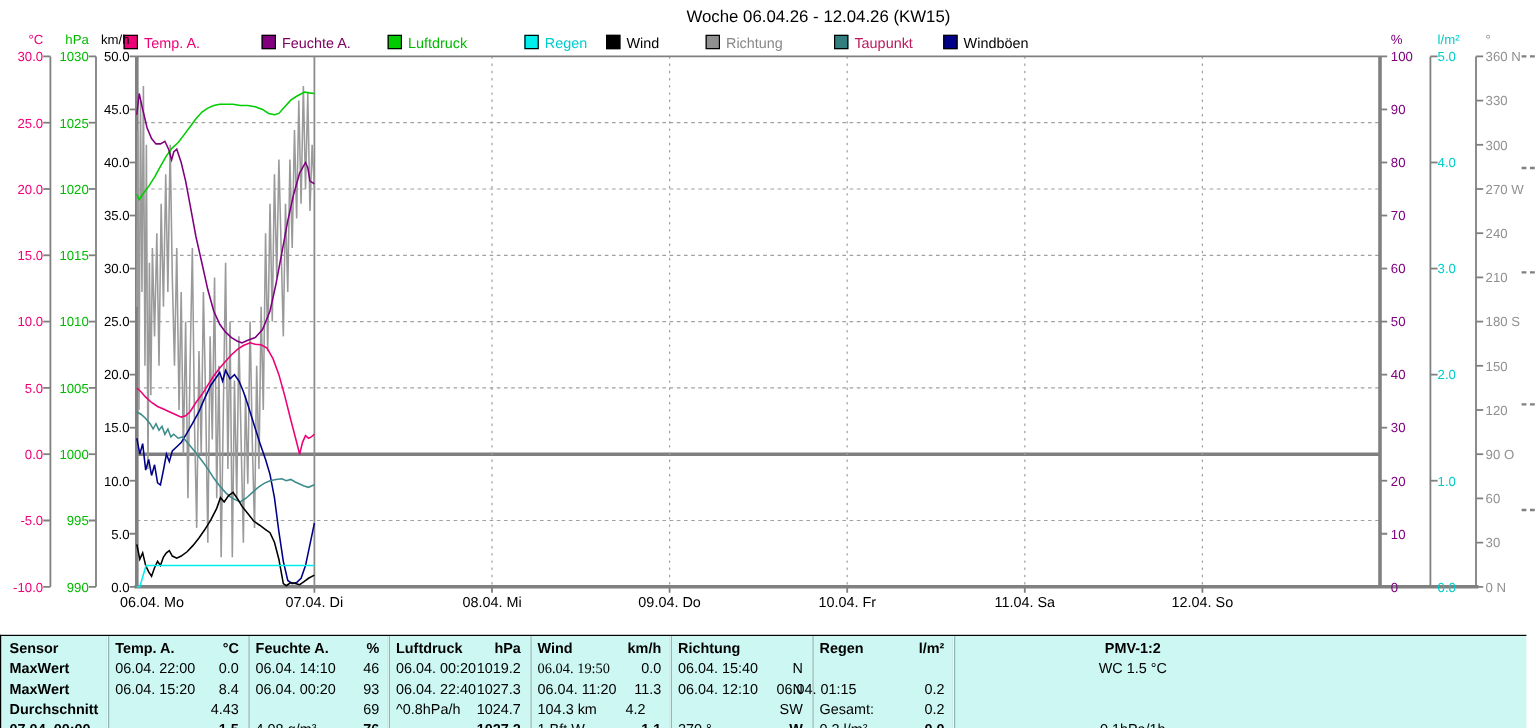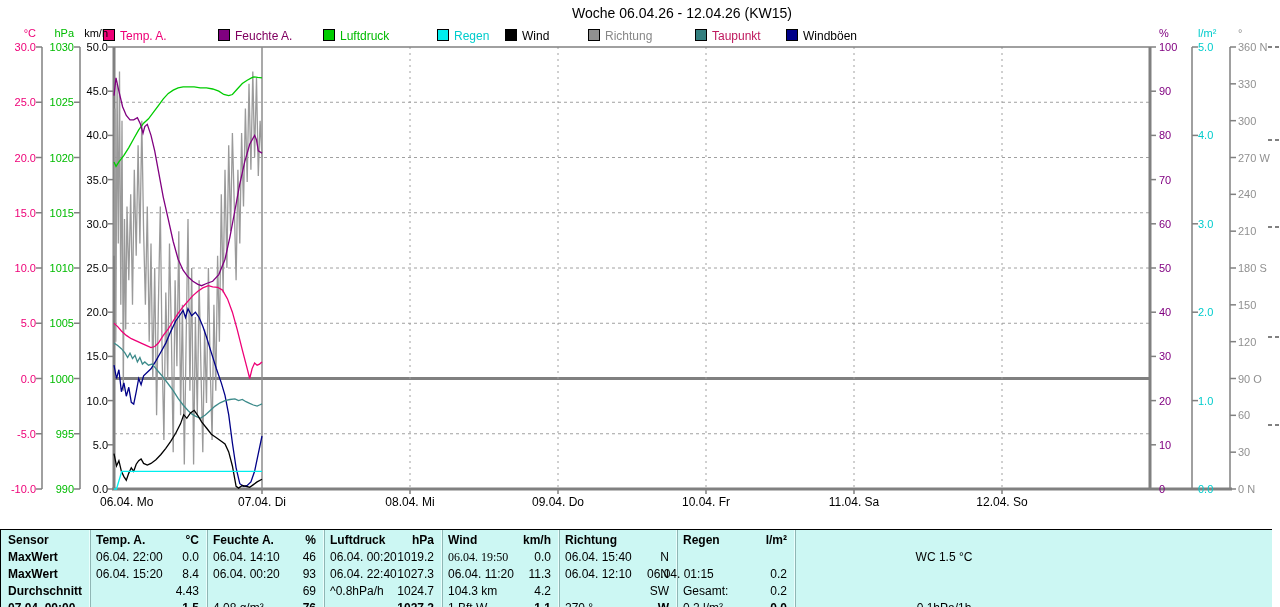--- a/index.html
+++ b/index.html
@@ -247,34 +247,35 @@
     <div class="t-cell t-left" style="left: 329px; top: 53px; width: 104px;">^0.8hPa/h</div>
     <div class="t-cell t-right" style="left: 329px; top: 53px; width: 104px;">1024.7</div>
     <div class="t-cell t-right bold" style="left: 329px; top: 70px; width: 104px;">1027.2</div>
     <div class="t-cell t-left bold" style="left: 447px; top: 2px; width: 103px;">Wind</div>
     <div class="t-cell t-right bold" style="left: 447px; top: 2px; width: 103px;">km/h</div>
     <div class="t-cell t-left" style="left: 447px; top: 19px; width: 103px; font-family: Liberation Serif, serif;">06.04. 19:50</div>
     <div class="t-cell t-right" style="left: 447px; top: 19px; width: 103px;">0.0</div>
     <div class="t-cell t-left" style="left: 447px; top: 36px; width: 103px;">06.04. 11:20</div>
     <div class="t-cell t-right" style="left: 447px; top: 36px; width: 103px;">11.3</div>
     <div class="t-cell t-left" style="left: 447px; top: 53px; width: 103px;">104.3 km</div>
-    <div class="t-cell t-right" style="left: 447px; top: 53px; width: 103px; text-align: right;">4.2</div>
+    <div class="t-cell t-right" style="left: 434px; top: 53px; width: 103px; text-align: right;">4.2</div>
     <div class="t-cell t-left" style="left: 447px; top: 70px; width: 103px;">1 Bft W</div>
     <div class="t-cell t-right bold" style="left: 447px; top: 70px; width: 103px;">1.1</div>
     <div class="t-cell t-left bold" style="left: 564px; top: 2px; width: 104px;">Richtung</div>
     <div class="t-cell t-left" style="left: 564px; top: 19px; width: 104px;">06.04. 15:40</div>
     <div class="t-cell t-right" style="left: 564px; top: 19px; width: 104px;">N</div>
     <div class="t-cell t-left" style="left: 564px; top: 36px; width: 104px;">06.04. 12:10</div>
     <div class="t-cell t-right" style="left: 564px; top: 36px; width: 104px;">N</div>
     <div class="t-cell t-right" style="left: 564px; top: 53px; width: 104px;">SW</div>
     <div class="t-cell t-left" style="left: 564px; top: 70px; width: 104px;">270 °</div>
     <div class="t-cell t-right bold" style="left: 564px; top: 70px; width: 104px;">W</div>
     <div class="t-cell t-left bold" style="left: 682px; top: 2px; width: 104px;">Regen</div>
     <div class="t-cell t-right bold" style="left: 682px; top: 2px; width: 104px;">l/m²</div>
     <div class="t-cell t-left" style="left: 646px; top: 36px; width: 104px;">06.04. 01:15</div>
     <div class="t-cell t-right" style="left: 682px; top: 36px; width: 104px;">0.2</div>
     <div class="t-cell t-left" style="left: 682px; top: 53px; width: 104px;">Gesamt:</div>
     <div class="t-cell t-right" style="left: 682px; top: 53px; width: 104px;">0.2</div>
     <div class="t-cell t-left" style="left: 682px; top: 70px; width: 104px;">0.2 l/m²</div>
     <div class="t-cell t-right bold" style="left: 682px; top: 70px; width: 104px;">0.0</div>
+    <div class="t-cell t-center bold" style="left: 793px; top: 2px; width: 300px;">PMV-1:2</div>
     <div class="t-cell t-center" style="left: 793px; top: 19px; width: 300px;">WC 1.5 °C</div>
     <div class="t-cell t-center" style="left: 793px; top: 70px; width: 300px;">0.1hPa/1h</div>
   </div>
 
 </body></html>

